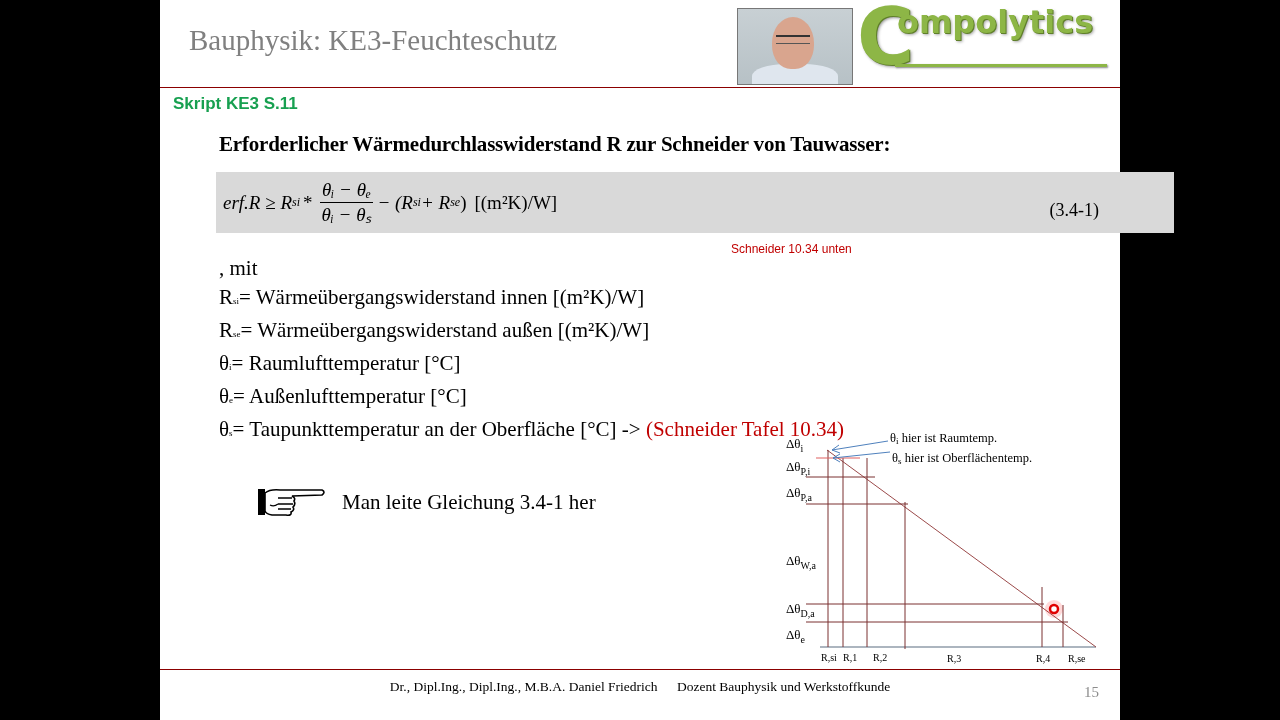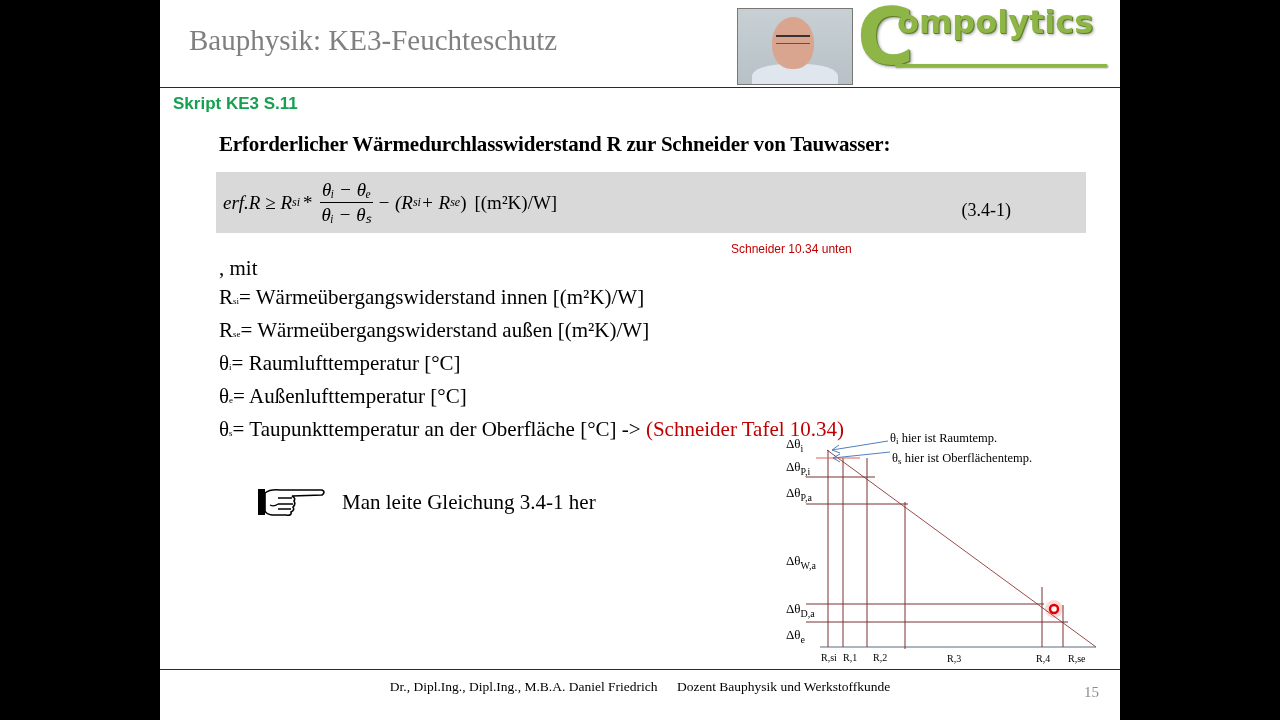--- a/index.html
+++ b/index.html
@@ -12,21 +12,21 @@
   .photo .shirt { position: absolute; left: 14px; top: 55px; width: 86px; height: 30px; border-radius: 40% 40% 0 0; background: #dfe6ee; }
   .photo .glasses { position: absolute; left: 38px; top: 26px; width: 34px; height: 6px; border-top: 2px solid #333; border-bottom: 1px solid #555; }
   .logo { left: 697px; top: 4px; width: 254px; height: 78px; }
   .logo-c { position: absolute; left: 0; top: -6px; font-family: "DejaVu Sans", sans-serif; font-weight: bold; font-size: 78px; color: #8db646; text-shadow: 1px 1px 0 #5f7f2a, 2px 2px 3px #999; line-height: 1; }
   .logo-rest { position: absolute; left: 40px; top: 2px; font-family: "DejaVu Sans", sans-serif; font-weight: bold; font-size: 32px; color: #8db646; letter-spacing: 0px; text-shadow: 1px 1px 0 #5f7f2a, 2px 2px 3px #aaa; line-height: 1; }
   .logo-underline { position: absolute; left: 38px; top: 60px; width: 212px; height: 3px; background: #8db646; box-shadow: 1px 1px 2px #888; }
   .hr-top { left: 0; top: 87px; width: 960px; height: 1px; background: #8b0000; }
   .hr-bot { left: 0; top: 669px; width: 960px; height: 1px; background: #8b0000; }
   .skript { left: 13px; top: 94px; font-family: Liberation Sans, sans-serif; font-weight: bold; font-size: 17px; color: #17a050; }
   .heading { left: 59px; top: 132px; font-size: 21px; font-weight: bold; color: #000; white-space: nowrap; letter-spacing: -0.2px; }
-  .formula-box { left: 56px; top: 172px; width: 870px; height: 61px; background: #d9d9d9; }
+  .formula-box { left: 56px; top: 172px; width: 958px; height: 61px; background: #d9d9d9; }
   .formula { position: absolute; left: 7px; top: 0; height: 61px; display: flex; align-items: center; font-size: 19px; font-family: "Liberation Serif", serif; white-space: nowrap; }
   .formula i { font-style: italic; }
   .frac { display: inline-flex; flex-direction: column; align-items: center; margin: 0 4px; vertical-align: middle; }
   .frac .num { border-bottom: 1px solid #000; padding: 0 2px; line-height: 24px; }
   .frac .den { padding: 0 2px; line-height: 24px; }
   sub.s { font-size: 12px; }
   .eqno { position: absolute; right: 75px; top: 28px; font-size: 18px; }
   .ref-red { left: 571px; top: 242px; font-family: "Liberation Sans", sans-serif; font-size: 12px; color: #c00000; white-space: nowrap; }
   .defs { left: 59px; top: 254px; font-size: 21px; line-height: 29px; color: #000; white-space: nowrap; }
   .defs .sub { font-size: 9px; }

